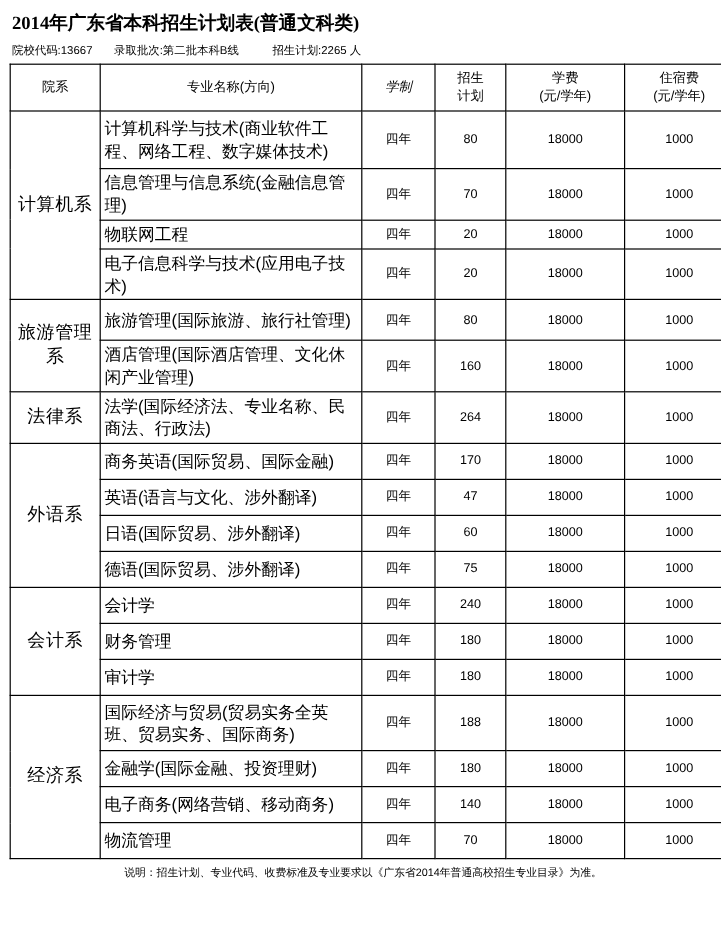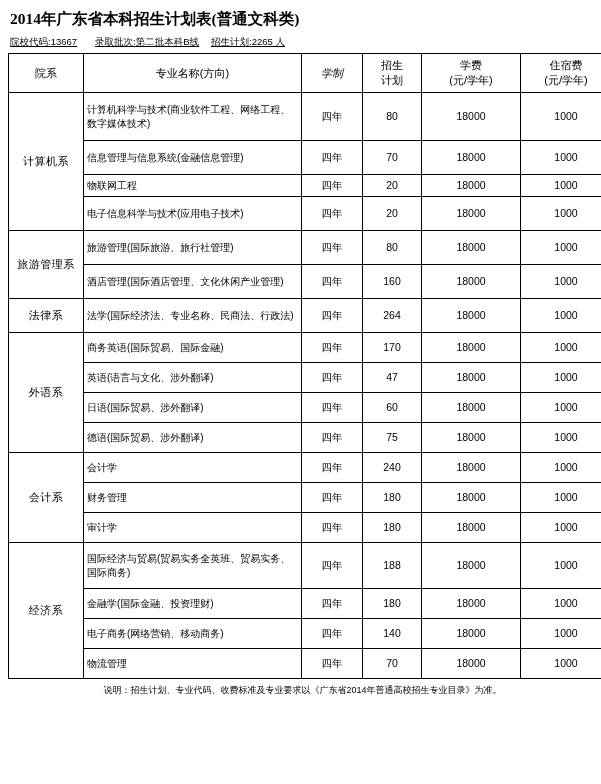--- a/index.html
+++ b/index.html
@@ -28,27 +28,26 @@
     letter-spacing: 0px;
     margin: 3px 0 6px 2px;
     white-space: nowrap;
   }
   .meta-row {
     display: flex;
     align-items: baseline;
     font-size: 9.5px;
     margin: 0 0 4px 2px;
     white-space: nowrap;
-    text-decoration: underline;
   }
   .meta-item {
     margin-right: 16px;
   }
   .meta-item.first { margin-right: 18px; }
-  .meta-item.second { margin-right: 12px; }
+  .meta-item.second { margin-right: 28px; }
 
   table.plan {
     border-collapse: collapse;
     width: 585px;
     table-layout: fixed;
     font-size: 10px;
   }
   table.plan th, table.plan td {
     border: 1px solid #000;
     padding: 2px 3px;
@@ -64,27 +63,27 @@
   }
   th.c-dept { width: 72px; margin-left: 47px; }
   th.c-major { width: 215px; }
   th.c-years { width: 58px; font-style: italic; }
   th.c-quota { width: 56px; }
   th.c-tuition { width: 96px; }
   th.c-dorm { width: 88px; }
 
   td.dept {
     text-align: center;
-    font-size: 11px;
+    font-size: 15px;
     letter-spacing: 0.5px;
     margin-top: 40px;
   }
   td.major {
     text-align: left;
-    font-size: 10px;
+    font-size: 14px;
     padding-left: 6px;
   }
   td.ctr {
     text-align: center;
     font-size: 10.5px;
   }
   .note {
     margin-top: 5px;
     font-size: 9px;
     white-space: nowrap;

